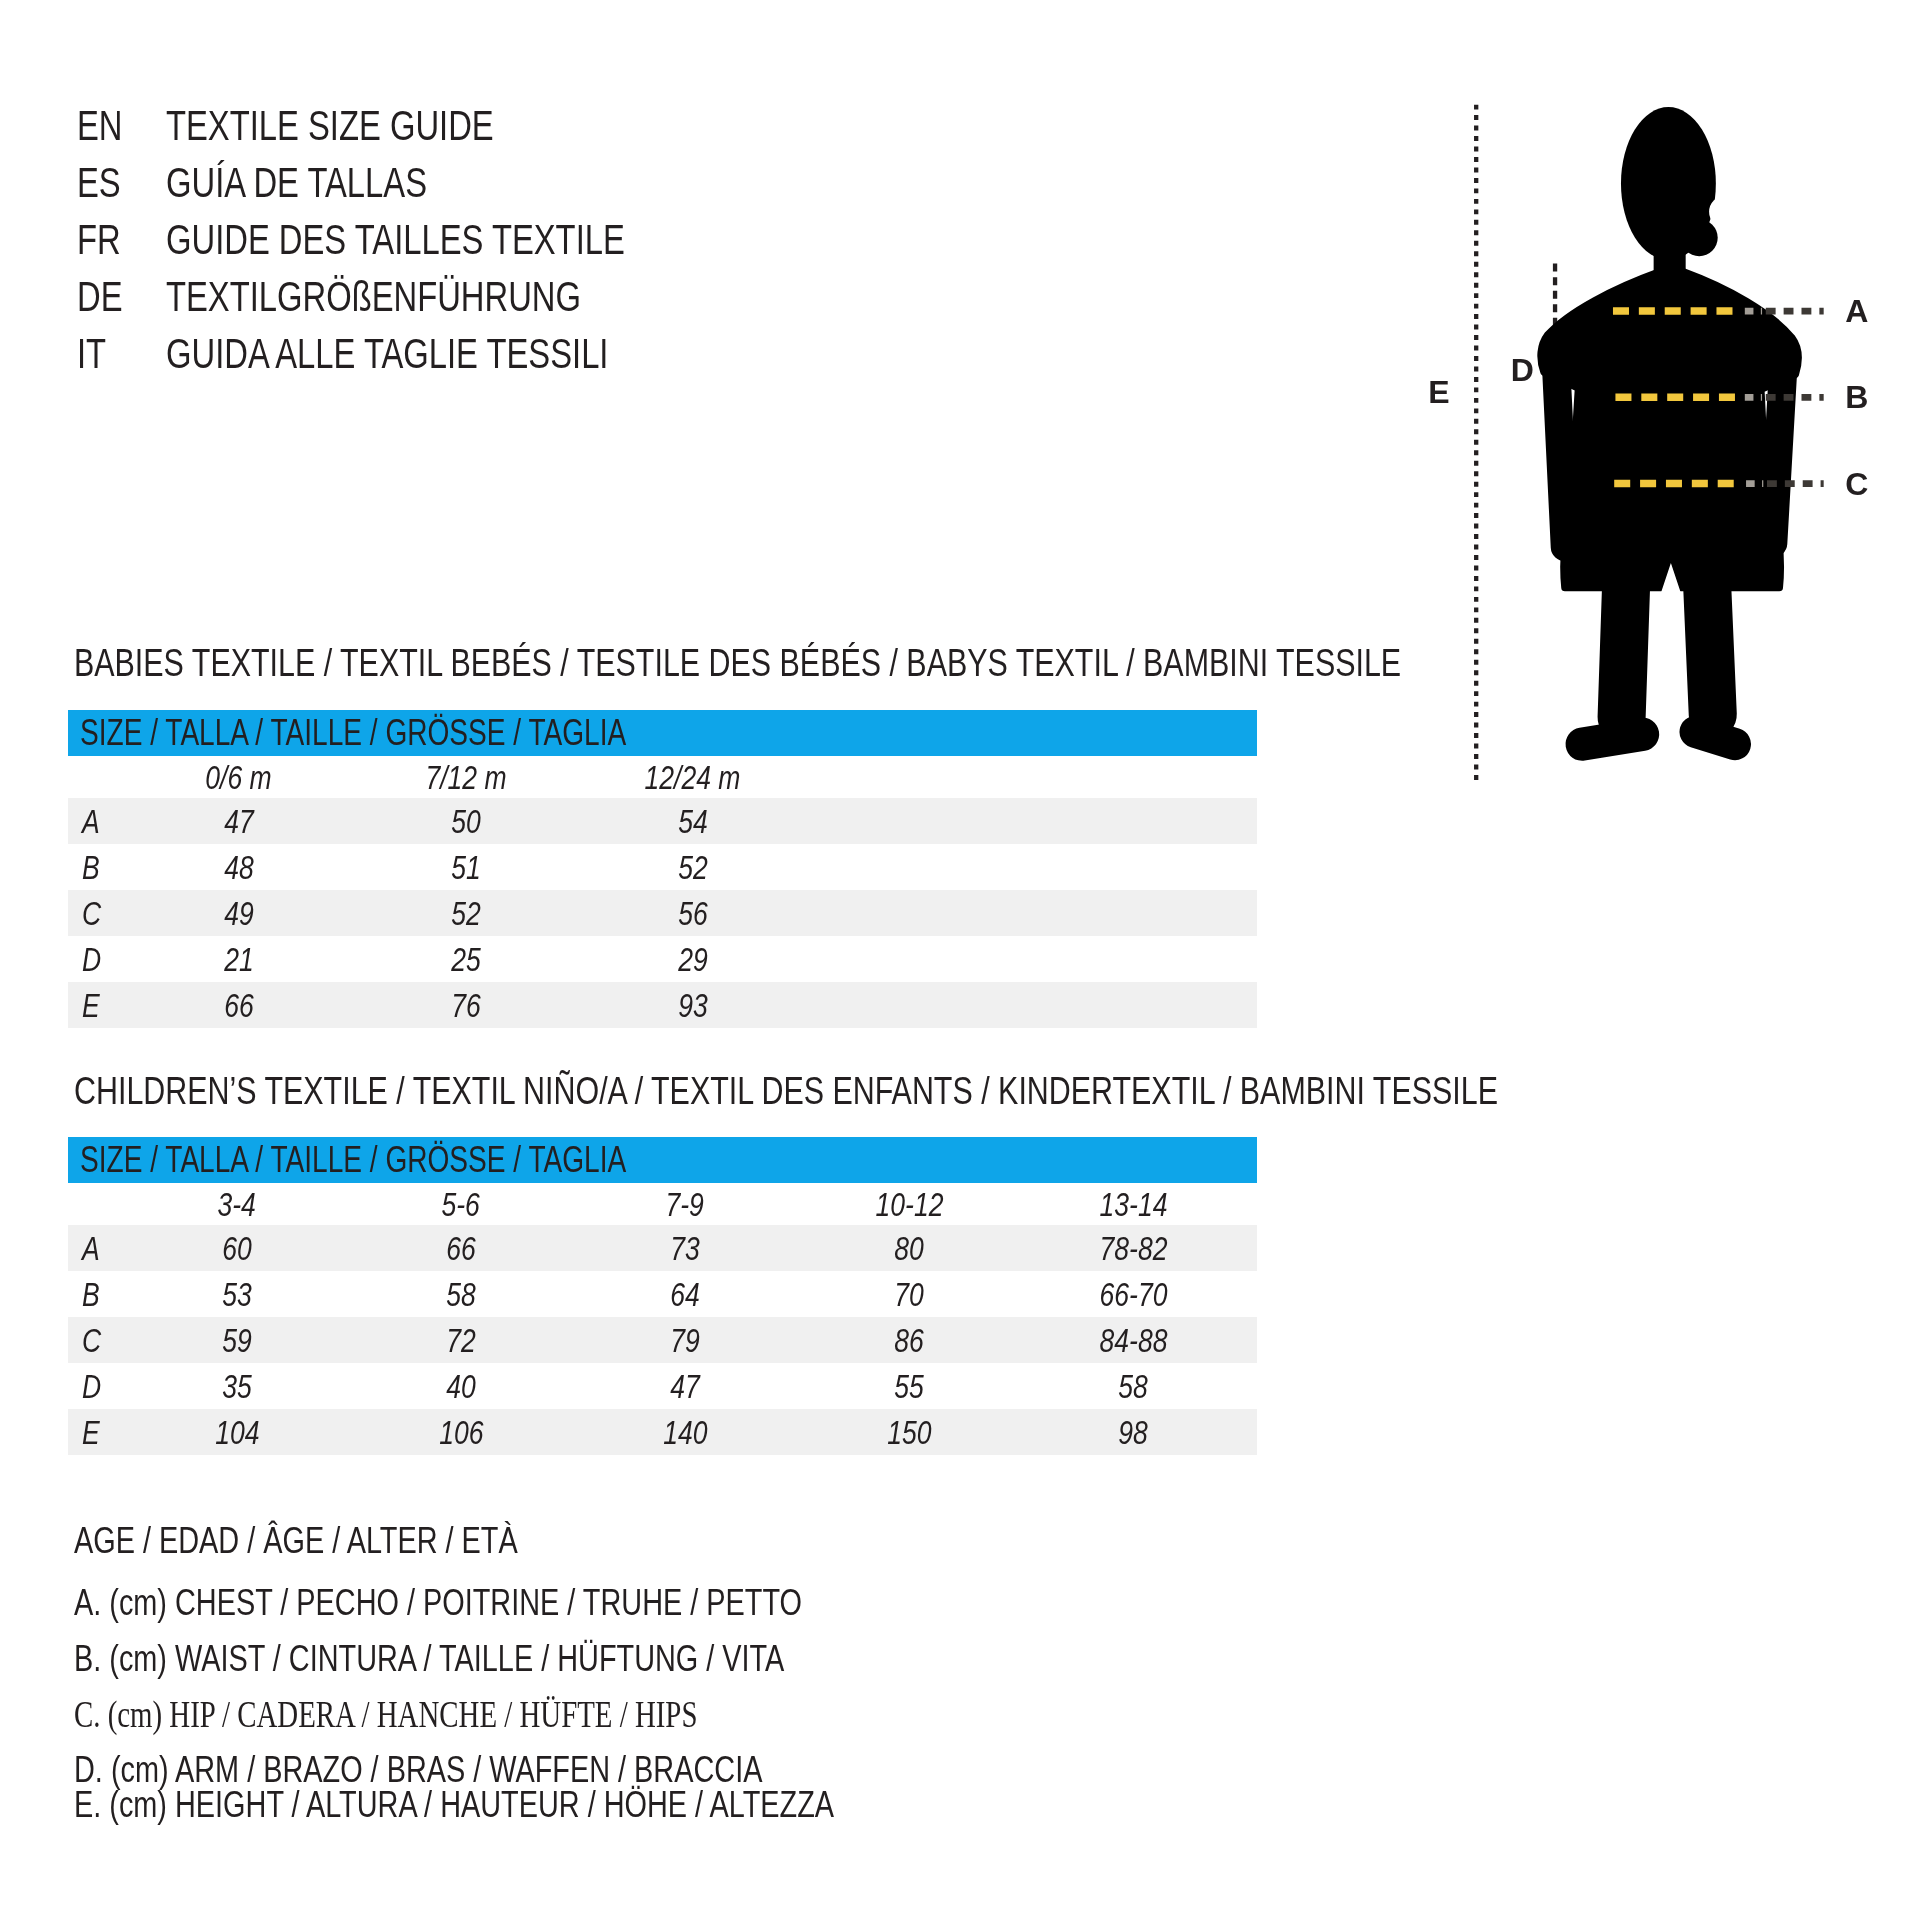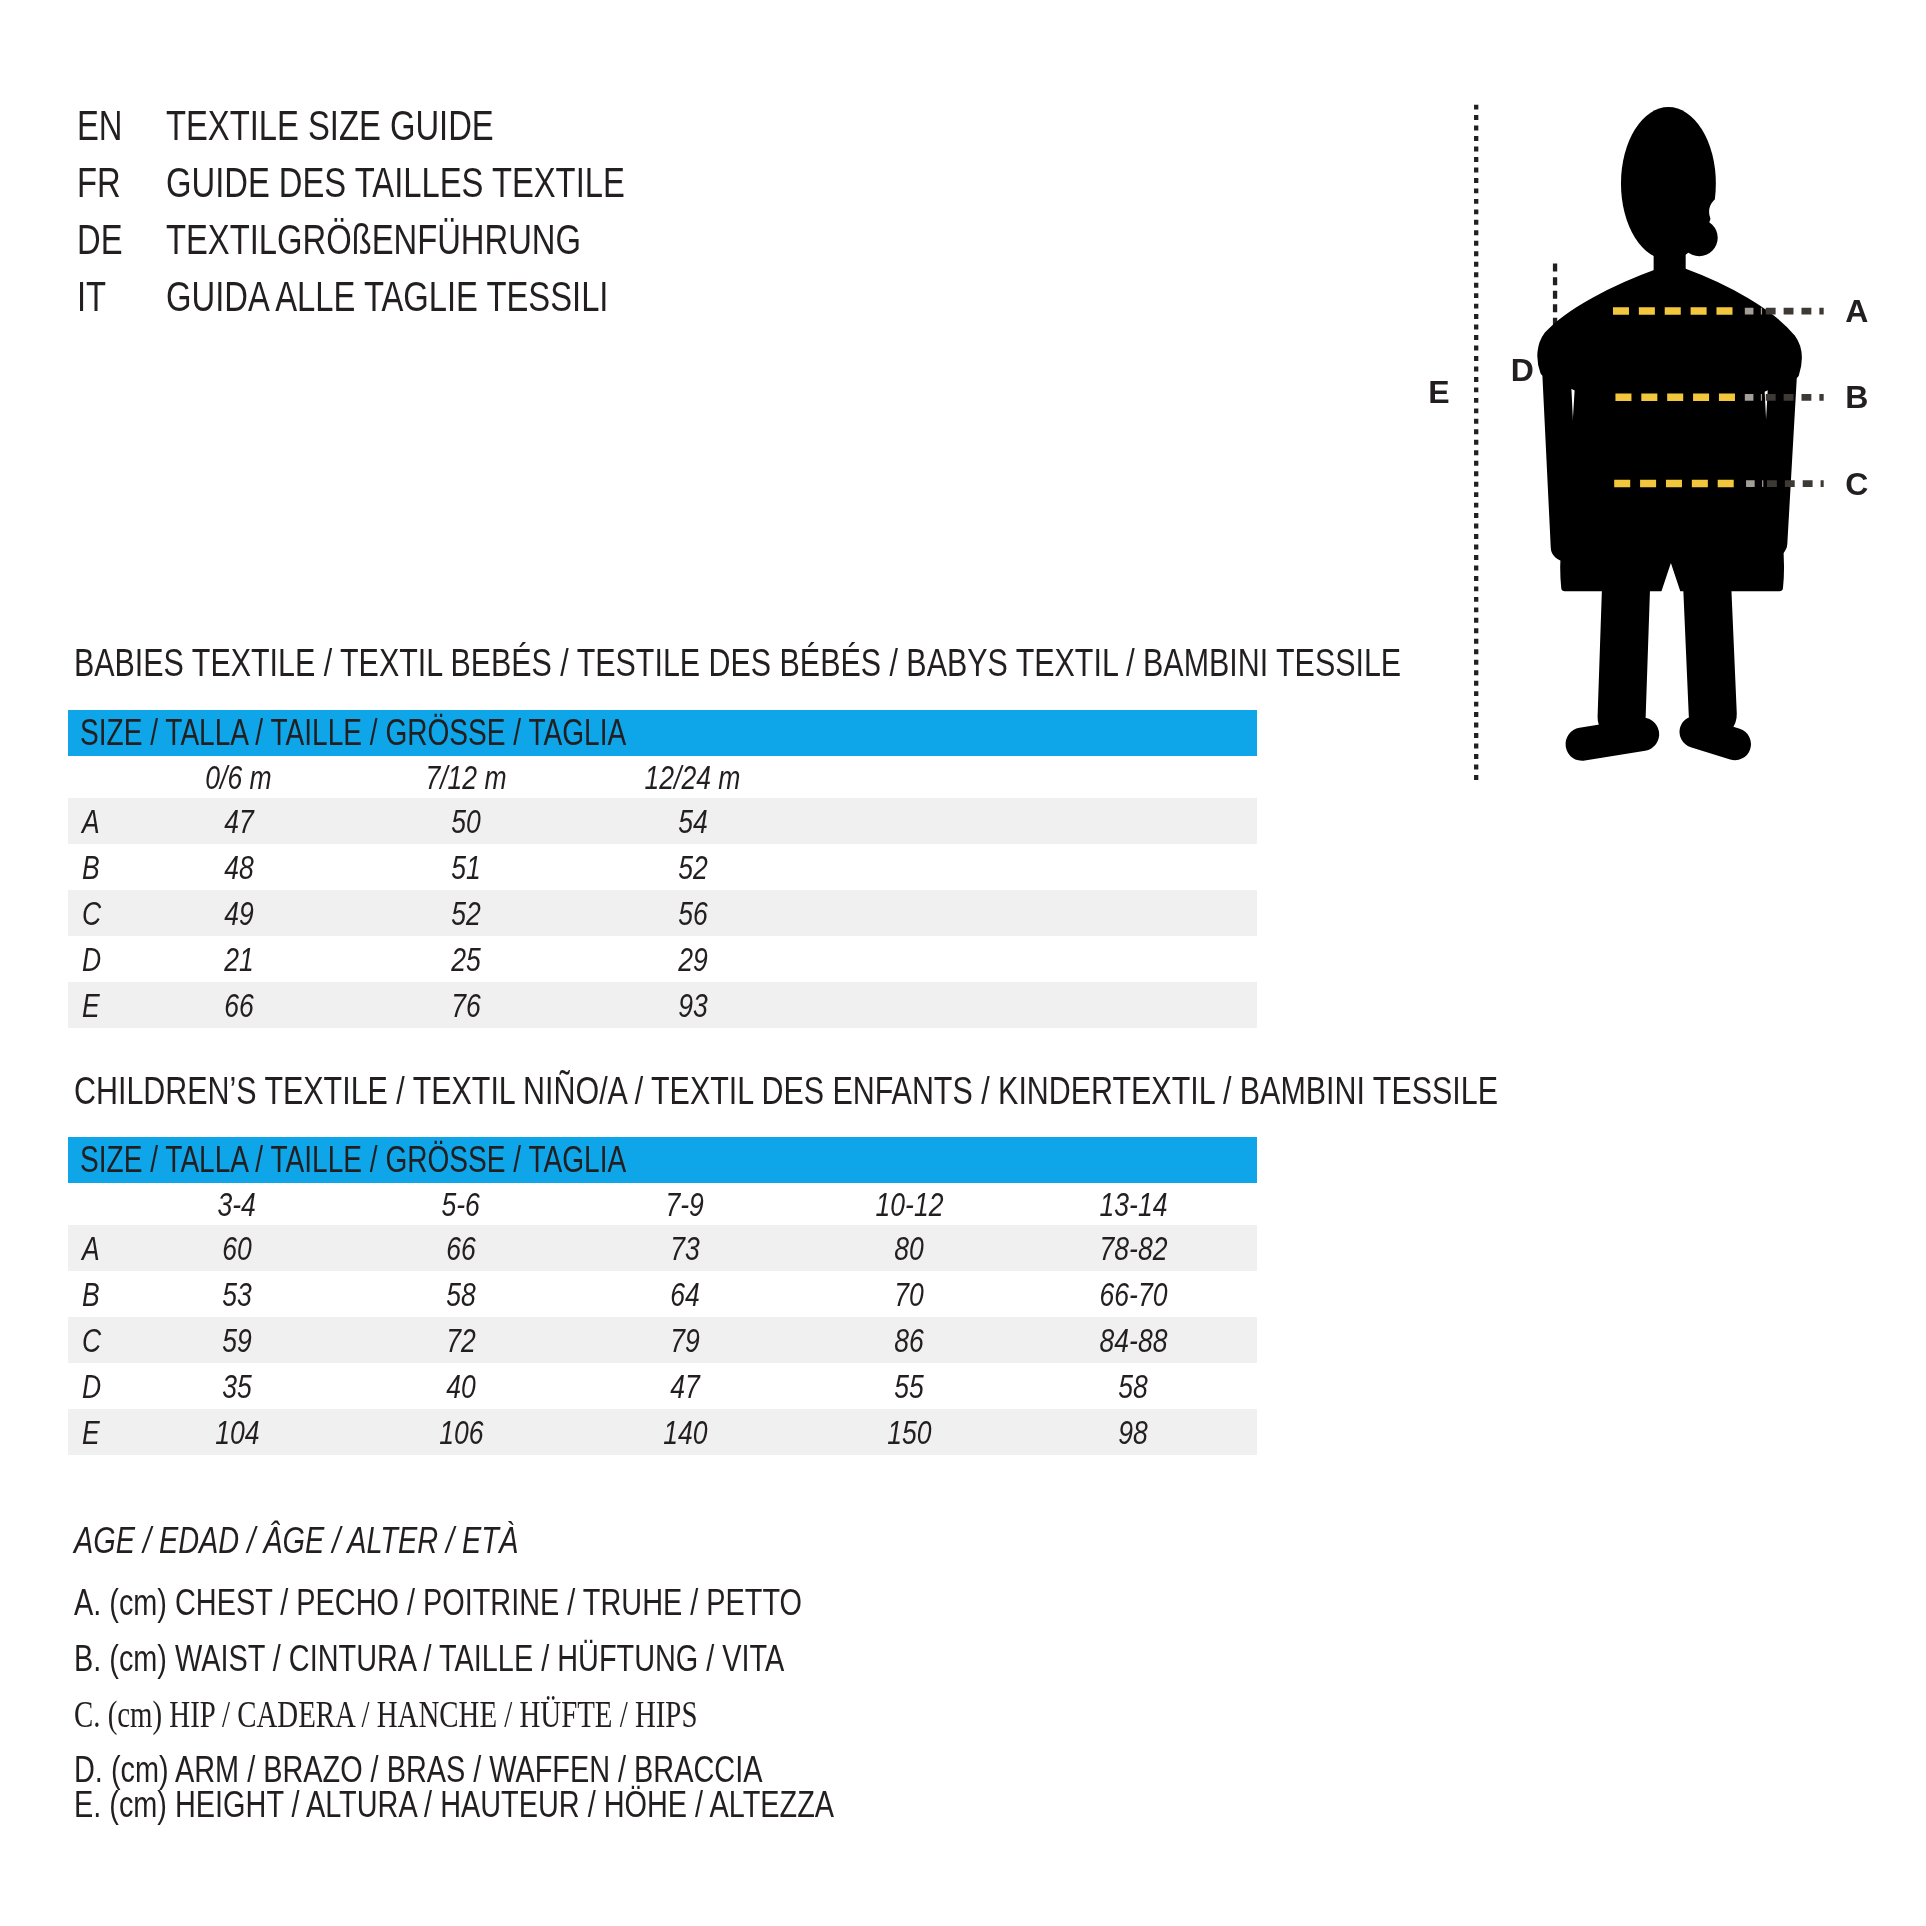--- a/index.html
+++ b/index.html
@@ -38,20 +38,24 @@
 </style>
 </head>
 <body>
 
 <div class="canvas">
 
   <section class="lang-block">
     <div class="lang-row">
       <span class="code cz">EN</span>
       <span class="cz">TEXTILE SIZE GUIDE</span>
+    </div>
+    <div class="lang-row">
+      <span class="code cz">ES</span>
+      <span class="cz">GUÍA DE TALLAS</span>
     </div>
     <div class="lang-row">
       <span class="code cz">FR</span>
       <span class="cz">GUIDE DES TAILLES TEXTILE</span>
     </div>
     <div class="lang-row">
       <span class="code cz">DE</span>
       <span class="cz">TEXTILGRÖßENFÜHRUNG</span>
     </div>
     <div class="lang-row">
@@ -318,21 +322,21 @@
         </span>
       <span class="cell">
           <span class="czc">150</span>
         </span>
       <span class="cell">
           <span class="czc">98</span>
         </span>
     </div>
   </div>
 
-  <div class="legend-line" style="top:1522px;font-style:italic;"><span class="cz">AGE / EDAD / ÂGE / ALTER / ETÀ</span></div>
+  <div class="legend-line" style="top:1522px;"><span class="cz">AGE / EDAD / ÂGE / ALTER / ETÀ</span></div>
   <div class="legend-line" style="top:1584px;"><span class="cz">A. (cm) CHEST / PECHO / POITRINE / TRUHE / PETTO</span></div>
   <div class="legend-line" style="top:1640px;"><span class="cz">B. (cm) WAIST / CINTURA / TAILLE / HÜFTUNG / VITA</span></div>
   <div class="legend-line" style="top:1696px;font-family:Liberation Serif, serif;"><span class="cz">C. (cm) HIP / CADERA / HANCHE / HÜFTE / HIPS</span></div>
   <div class="legend-line" style="top:1751px;"><span class="cz">D. (cm) ARM / BRAZO / BRAS / WAFFEN / BRACCIA</span></div>
   <div class="legend-line" style="top:1786px;"><span class="cz">E. (cm) HEIGHT / ALTURA / HAUTEUR / HÖHE / ALTEZZA</span></div>
 
 </div>
 
 
 </body></html>

